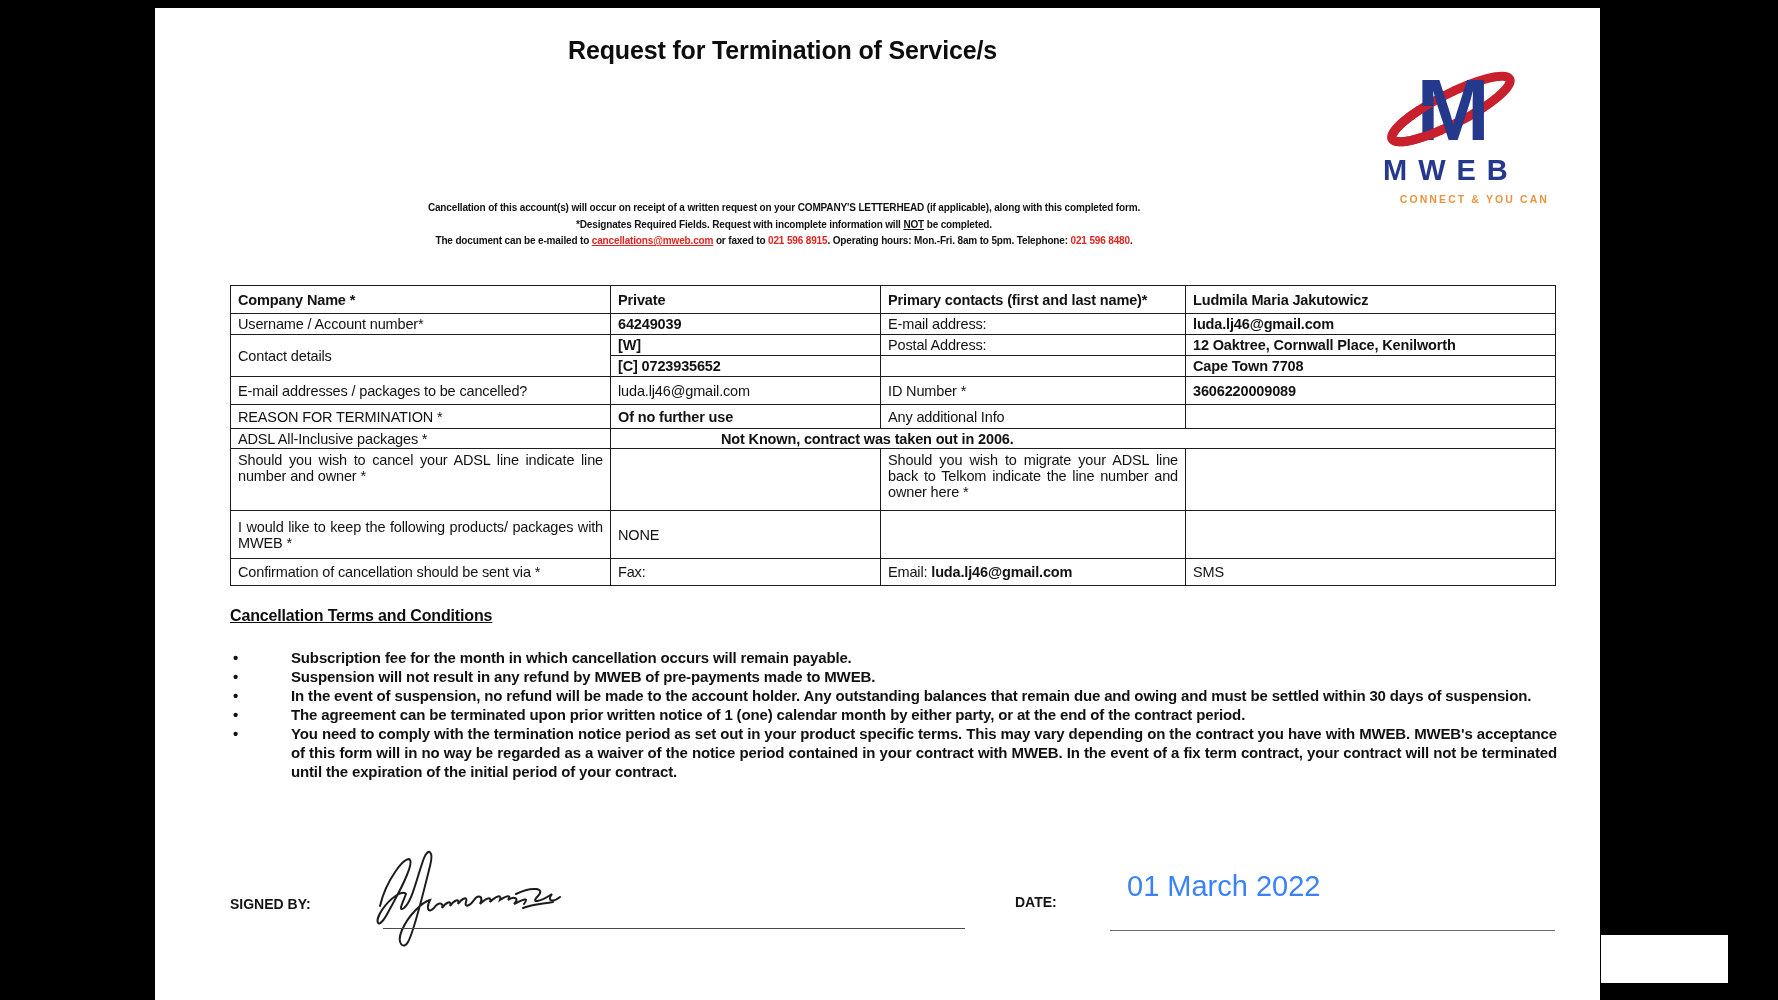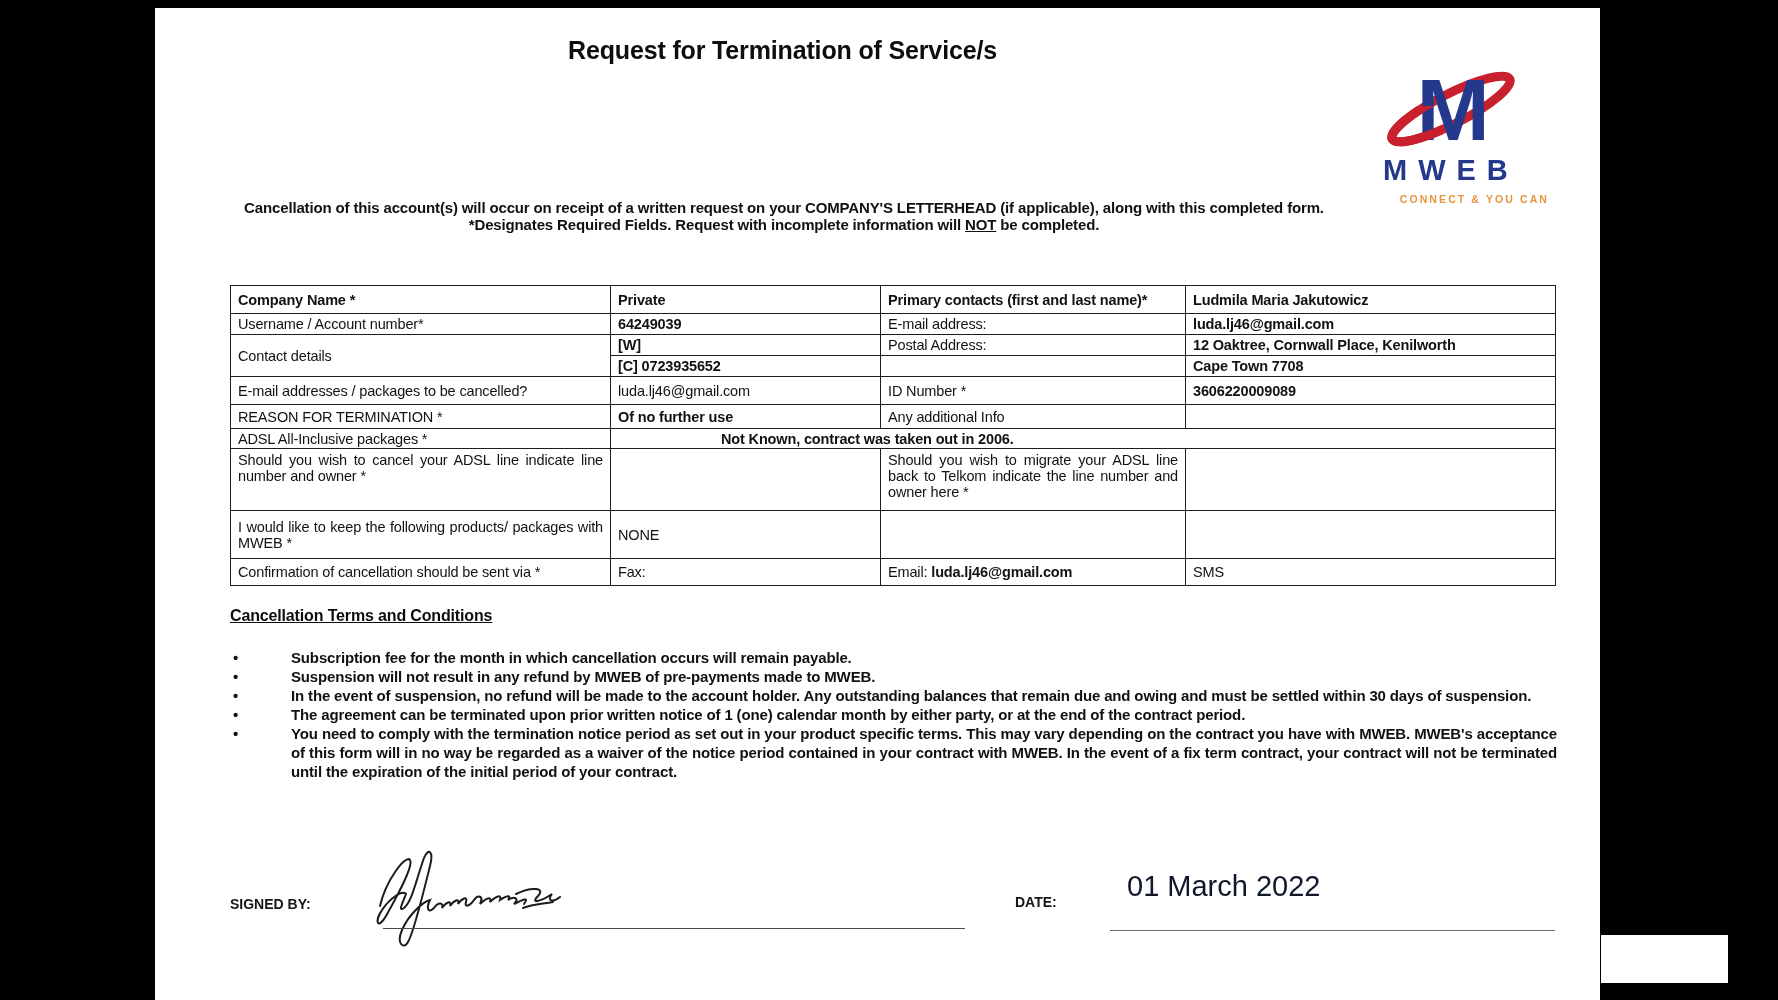--- a/index.html
+++ b/index.html
@@ -17,21 +17,21 @@
     position:absolute; top:28px; left:0; width:1255px; text-align:center;
     font-size:25px; font-weight:bold; color:#0d0d0d;
   }
   
   .logo { position:absolute; top:46px; left:1226px; width:168px; text-align:left; }
   .logo-word { color:#24388c; font-weight:bold; font-size:29px; letter-spacing:11px; margin-top:2px; padding-left:2px; }
   .logo-tag  { color:#e8943e; font-weight:bold; font-size:10.5px; letter-spacing:2.1px; margin-top:6px; padding-left:2px;text-align:right; }
   
   .instructions {
     position:absolute; top:192px; left:0; width:1258px; text-align:center;
-    font-size:15px; font-weight:bold; line-height:16.5px; color:#111;
+    font-size:10px; font-weight:bold; line-height:16.5px; color:#111;
   }
   .red { color:#e02420; }
   .u { text-decoration:underline; }
   
   .form-table {
     position:absolute; top:277px; left:75px; width:1325px;
     border-collapse:collapse; table-layout:fixed; font-size:14.5px; color:#121212;
   }
   .form-table td { border:1px solid #1d1d1d; padding:1px 7px; vertical-align:middle; overflow:hidden; }
   .b { font-weight:bold; }
@@ -48,21 +48,21 @@
   .terms-list { position:absolute; top:640px; left:75px; width:1327px; font-size:15px; font-weight:bold; line-height:19px; color:#111; }
   .bullet { display:flex; }
   .bullet .dot { flex:none; width:61px; padding-left:3px; font-weight:bold; }
   .bullet .txt { flex:1; text-align:justify; }
   .acceptance { position:absolute; top:828px; left:75px; font-size:15.5px; font-weight:bold; color:#0f0f0f; }
   
   .signed-label { position:absolute; top:888px; left:75px; font-size:14px; font-weight:bold; letter-spacing:0; }
   .sig-svg { position:absolute; top:836px; left:185px; }
   .sig-line { position:absolute; top:920px; left:228px; width:582px; border-bottom:1.5px solid #4a4a4a; }
   .date-label { position:absolute; top:886px; left:860px; font-size:14px; font-weight:bold; letter-spacing:0; }
-  .date-value { position:absolute; top:862px; left:972px; font-size:29px; font-weight:normal; color:#0f172a; letter-spacing:0; }
+  .date-value { position:absolute; top:862px; left:972px; font-size:29px; font-weight:normal; color:#3b82f6; letter-spacing:0; }
   .date-line { position:absolute; top:922px; left:955px; width:445px; border-bottom:1.5px solid #6a6a6a; }
   
   .caption-box { position:absolute; left:1601px; top:935px; width:127px; height:48px; background:#ffffff; }
 </style>
 </head>
 <body>
 
 <div class="stage">
   <div class="page">
 
@@ -81,20 +81,21 @@
           <ellipse cx="70" cy="55" rx="66" ry="15" fill="none" stroke="#c8202c" stroke-width="9" transform="rotate(-27 70 55)"></ellipse>
         </g>
       </svg>
       <div class="logo-word">MWEB</div>
       <div class="logo-tag">CONNECT &amp; YOU CAN</div>
     </div>
 
     <div class="instructions">
       <div><span>Cancellation of this account(s) will occur on receipt of a written request on your COMPANY'S LETTERHEAD (if applicable), along with this completed form.</span></div>
       <div><span>*Designates Required Fields. Request with incomplete information will </span><span class="u">NOT</span><span> be completed.</span></div>
+      <div><span>The document can be e-mailed to </span><span class="red u">cancellations@mweb.com</span><span> or faxed to </span><span class="red">021 596 8915</span><span>.  Operating hours: Mon.-Fri. 8am to 5pm. Telephone: </span><span class="red">021 596 8480</span><span>.</span></div>
     </div>
 
     <table class="form-table">
       <colgroup>
           <col style="width:380px">
           <col style="width:270px">
           <col style="width:305px">
           <col style="width:370px">
         </colgroup>
       <tbody>

